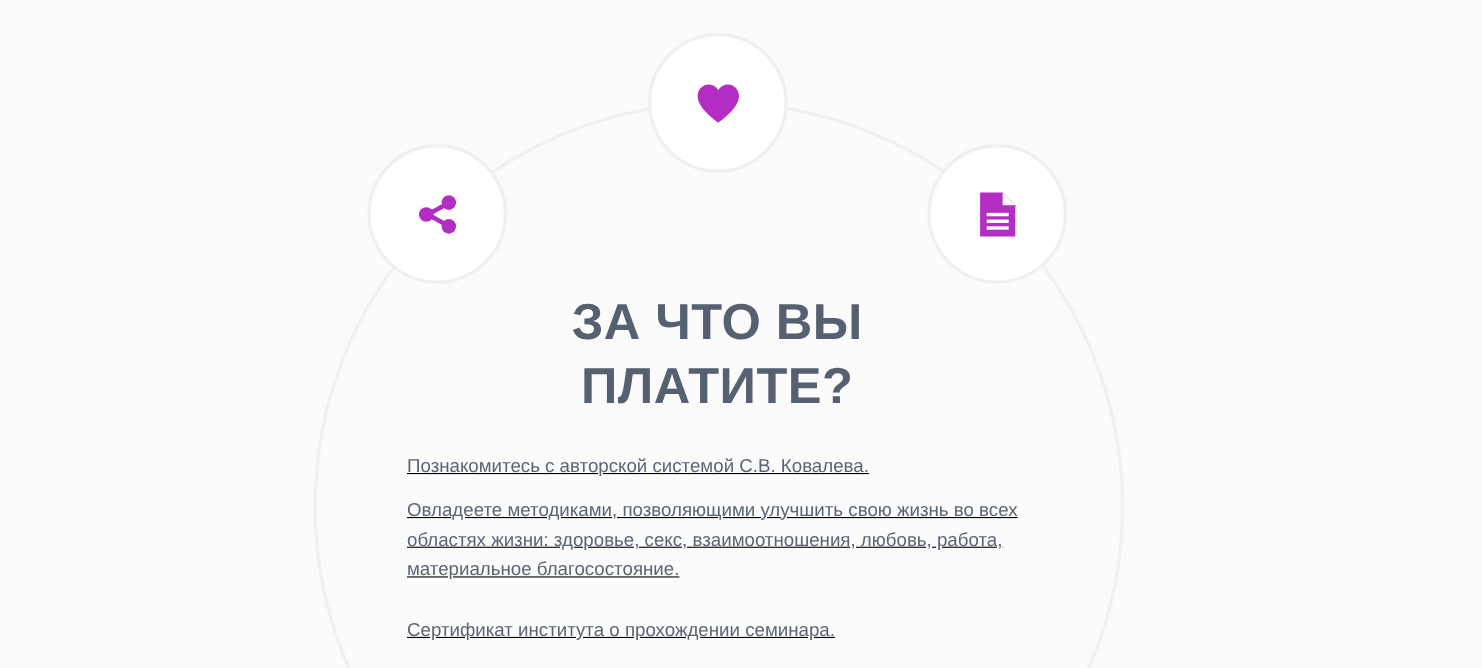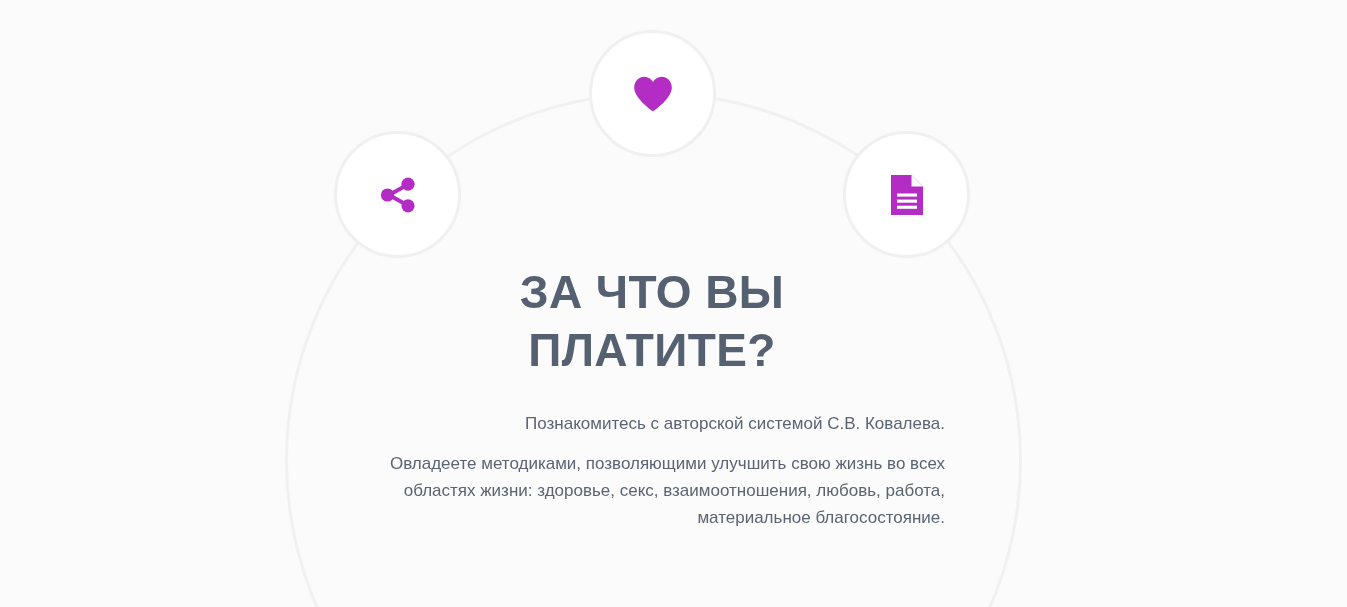--- a/index.html
+++ b/index.html
@@ -68,24 +68,25 @@
     font-size: 46px;
     line-height: 58px;
     font-weight: 700;
     letter-spacing: 0.4px;
     color: #556070;
     text-align: center;
   }
 
   .paragraphs {
     position: absolute;
-    left: 387px;
+    left: 370px;
     top: 410px;
     width: 558px;
-    text-align: right;
+    text-align: left;
+    text-decoration: underline;
   }
 
   .para {
     margin: 0 0 13px 0;
     font-size: 17px;
     line-height: 27px;
     font-weight: 400;
     color: #5a6472;
   }
   .para:last-child { margin-bottom: 0; }
@@ -128,15 +129,16 @@
         <rect x="8" y="31.7" width="20" height="3.1" fill="#ffffff"></rect>
       </svg>
     </span>
   </div>
 
   <h1 class="headline">ЗА ЧТО ВЫ ПЛАТИТЕ?</h1>
 
   <div class="paragraphs">
     <p class="para">Познакомитесь с авторской системой С.В. Ковалева.</p>
     <p class="para wide">Овладеете методиками, позволяющими улучшить свою жизнь во всех областях жизни: здоровье, секс, взаимоотношения, любовь, работа, материальное благосостояние.</p>
+    <p class="para">Сертификат института о прохождении семинара.</p>
   </div>
 
 </div>
 
 </body></html>

